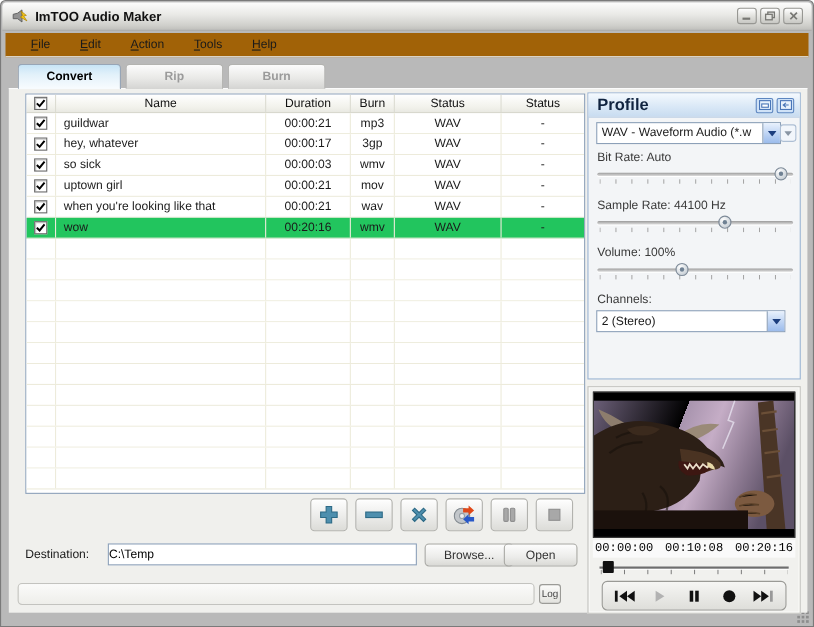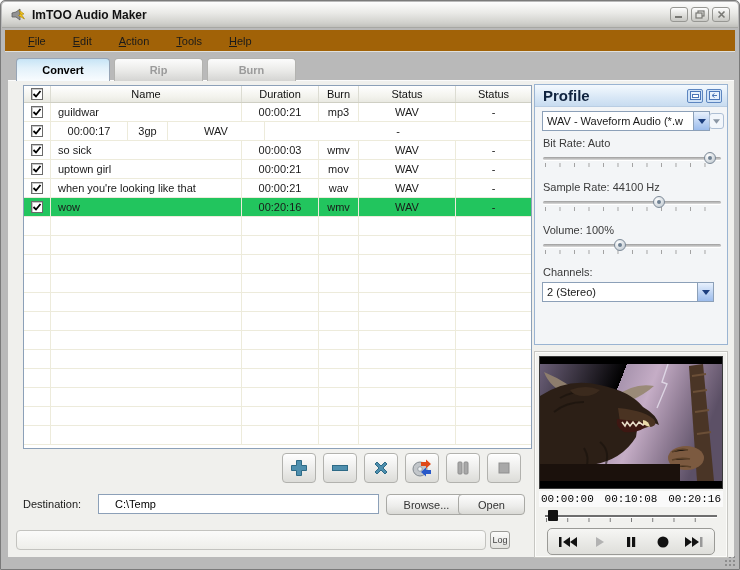--- a/index.html
+++ b/index.html
@@ -36,21 +36,21 @@
   .lv-cell { display:flex; align-items:center; justify-content:center; border-right:1px solid #edebdb; height:100%; overflow:hidden; white-space:nowrap; }
   .lv-cell.name { justify-content:flex-start; padding-left:7px; }
   .c-cb{width:27px;flex:none;} .c-name{width:191px;flex:none;} .c-dur{width:77px;flex:none;} .c-type{width:40px;flex:none;} .c-tgt{width:97px;flex:none;} .c-st{flex:1;border-right:none;}
   .cb { width:12px; height:12px; background:#fff; border:1px solid #6a6a6a; box-shadow:inset 1px 1px 0 #c8c8c8; display:flex; align-items:center; justify-content:center; }
 
   
   .toolbtn { position:absolute; width:34px; height:30px; border:1px solid #b2b2ae; border-radius:4px; background:linear-gradient(#fefefe,#ececea 55%,#dcdcd8); box-shadow:inset 0 1px 0 #fff; display:flex; align-items:center; justify-content:center; }
 
   
   .dest-label { position:absolute; left:15px; top:417px; }
-  .dest-input { position:absolute; left:90px; top:413px; width:281px; height:20px; border:1px solid #8ca0b8; padding:0 16px; font:11px "Liberation Sans",sans-serif; background:#fff; }
+  .dest-input { position:absolute; left:90px; top:413px; width:281px; height:20px; border:1px solid #8ca0b8; padding:0 0; font:11px "Liberation Sans",sans-serif; background:#fff; }
   .btn { position:absolute; height:21px; border:1px solid #a9a9a5; border-radius:4px; background:linear-gradient(#fdfdfd,#ececea 60%,#dadad6); font:11px "Liberation Sans",sans-serif; color:#333; }
   .btn.browse { left:378px; top:413px; width:81px; }
   .btn.open { left:450px; top:413px; width:67px; }
 
   
   .progress { position:absolute; left:8px; top:449px; width:470px; height:20px; border:1px solid #c3c3bf; border-radius:4px; background:linear-gradient(#fbfbfa,#eeeeea); }
   .logbtn { position:absolute; left:482px; top:450px; width:20px; height:18px; border:1px solid #9b9b97; border-radius:3px; background:linear-gradient(#fbfbfa,#e2e2de); font:9px "Liberation Sans",sans-serif; color:#444; padding:0; }
 
   
   .profile { position:absolute; left:526px; top:3px; width:194px; height:261px; border:1px solid #9ab4d2; background:#f3f5f7; }
@@ -167,20 +167,21 @@
             <div class="lv-cell c-st">-</div>
           </div>
           <div class="lv-row">
             <div class="lv-cell c-cb">
               <span class="cb">
                 <svg width="10" height="10" viewBox="0 0 10 10">
                   <path d="M1.5 5 L4 7.5 L8.5 2" stroke="#000" stroke-width="1.8" fill="none"></path>
                 </svg>
               </span>
             </div>
+            <div class="lv-cell c-name name">hey, whatever</div>
             <div class="lv-cell c-dur">00:00:17</div>
             <div class="lv-cell c-type">3gp</div>
             <div class="lv-cell c-tgt">WAV</div>
             <div class="lv-cell c-st">-</div>
           </div>
           <div class="lv-row">
             <div class="lv-cell c-cb">
               <span class="cb">
                 <svg width="10" height="10" viewBox="0 0 10 10">
                   <path d="M1.5 5 L4 7.5 L8.5 2" stroke="#000" stroke-width="1.8" fill="none"></path>

